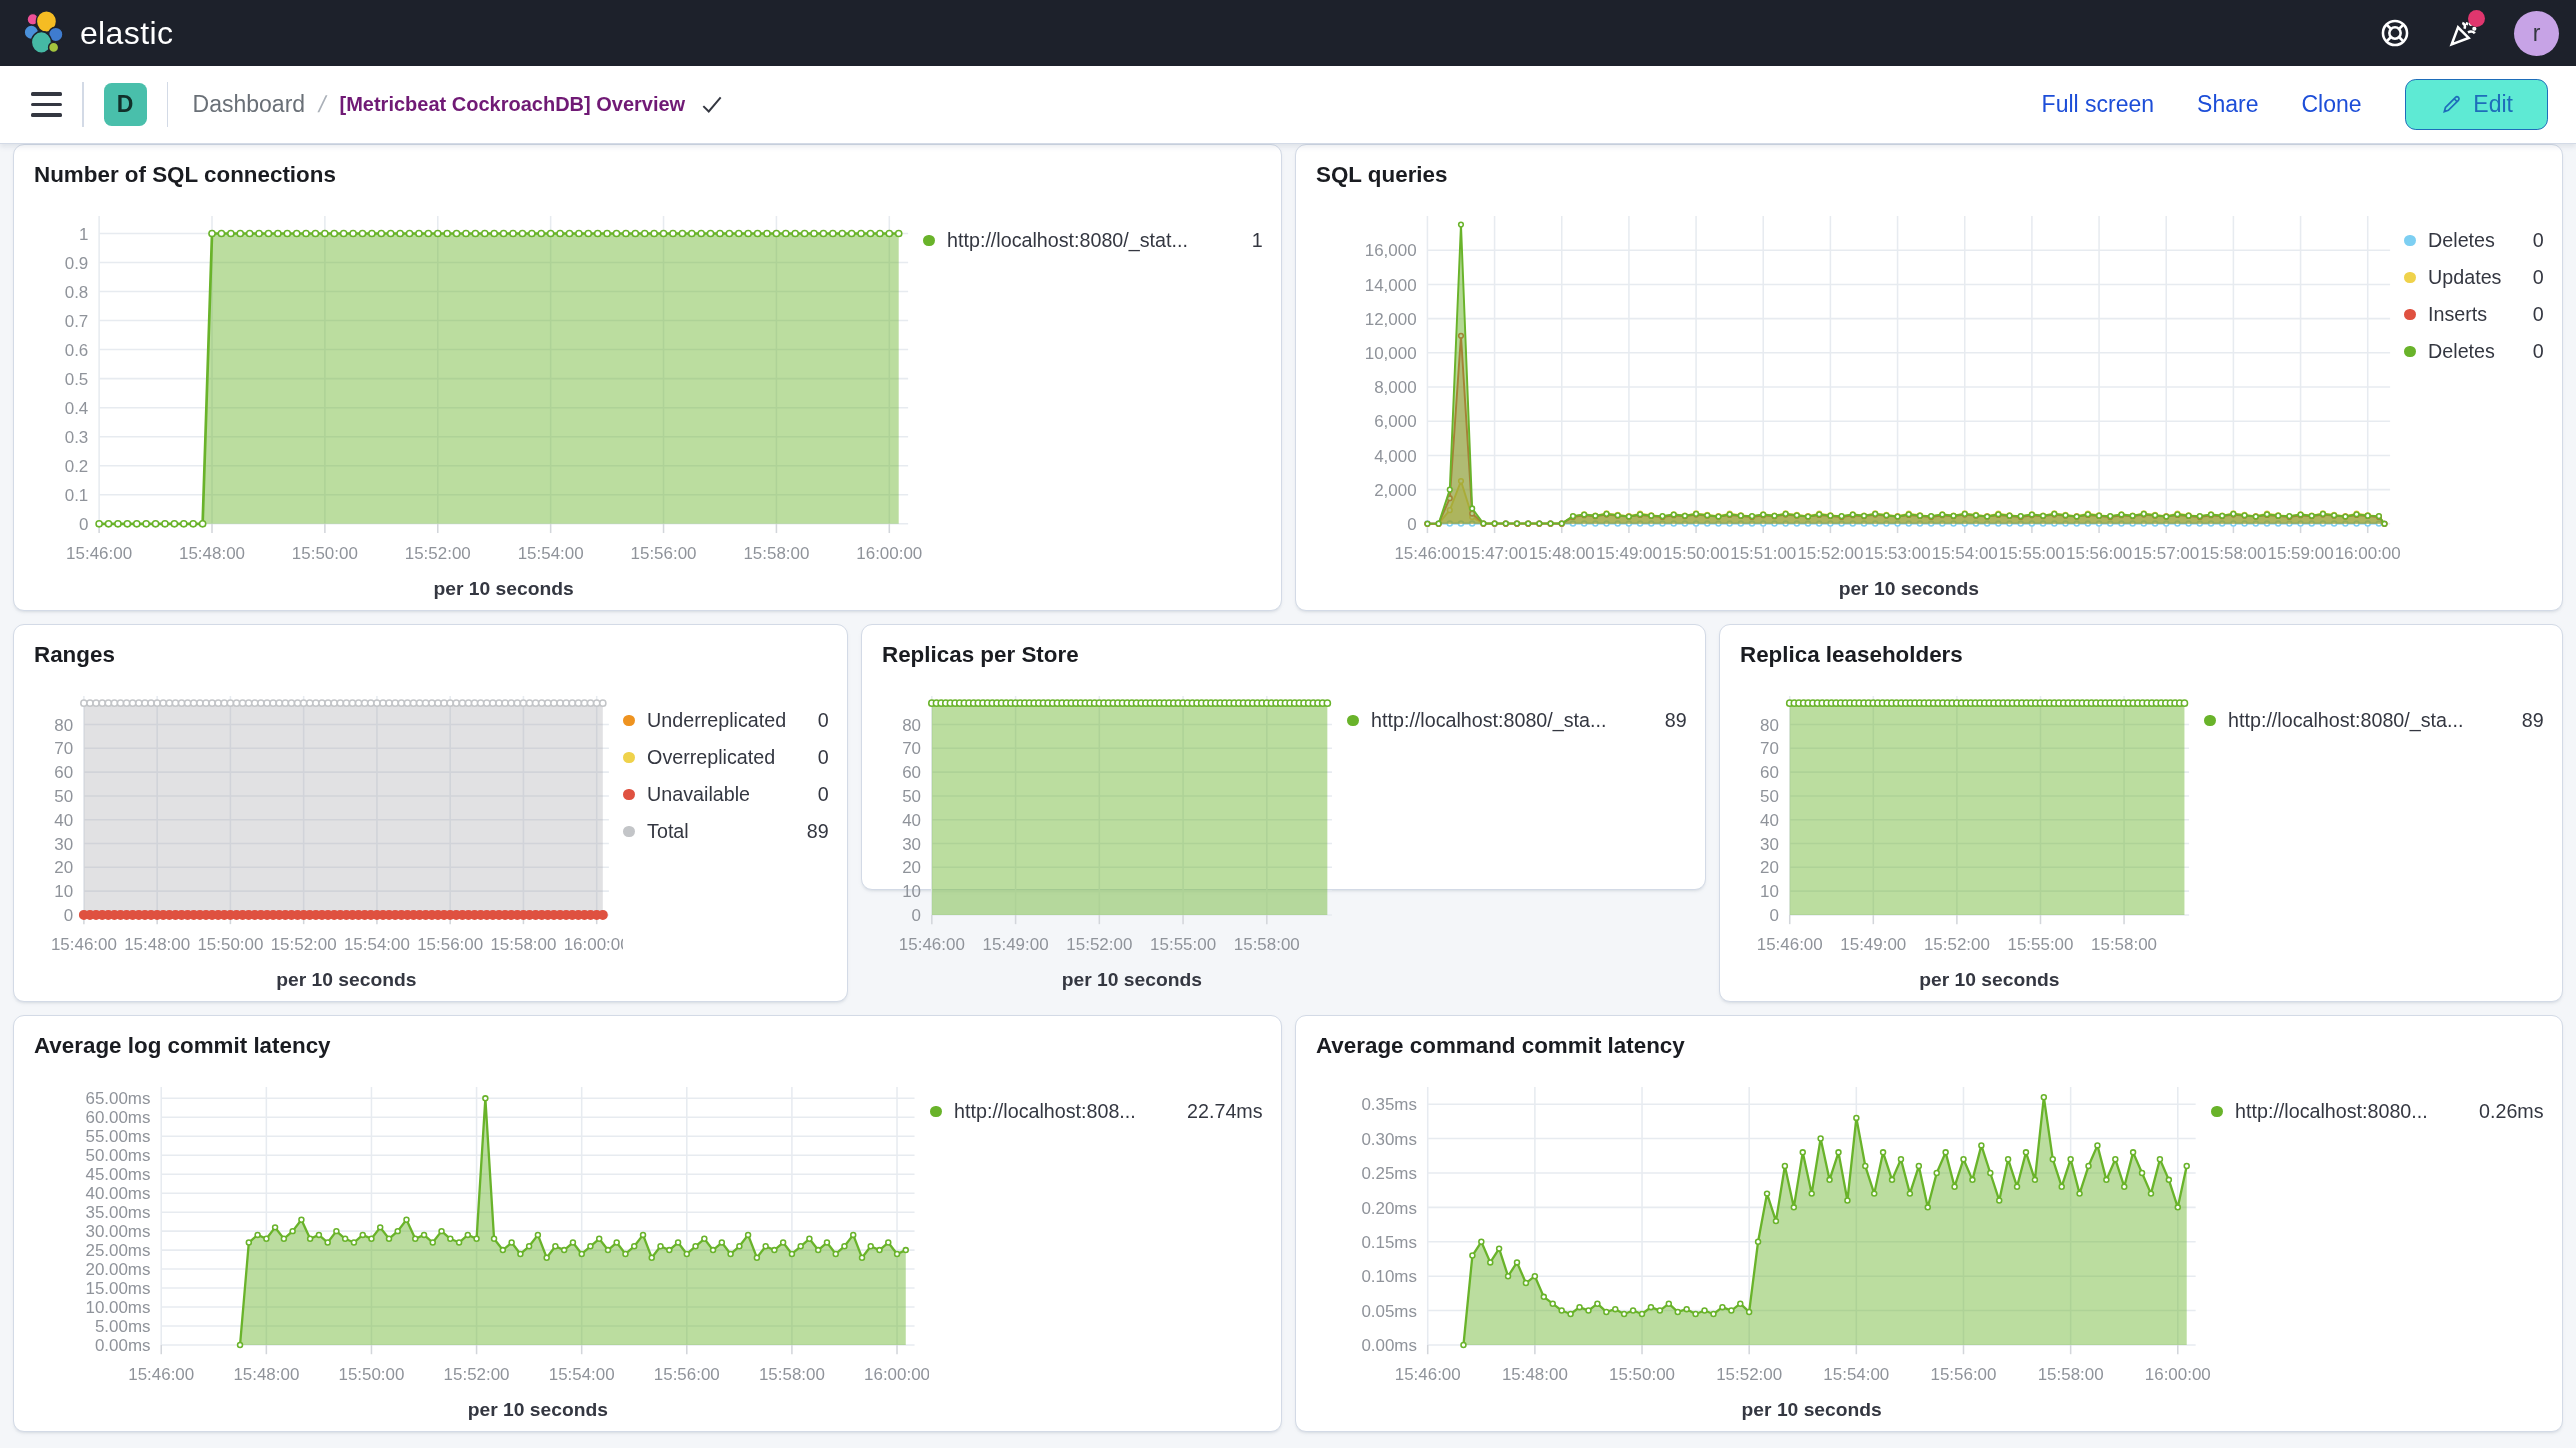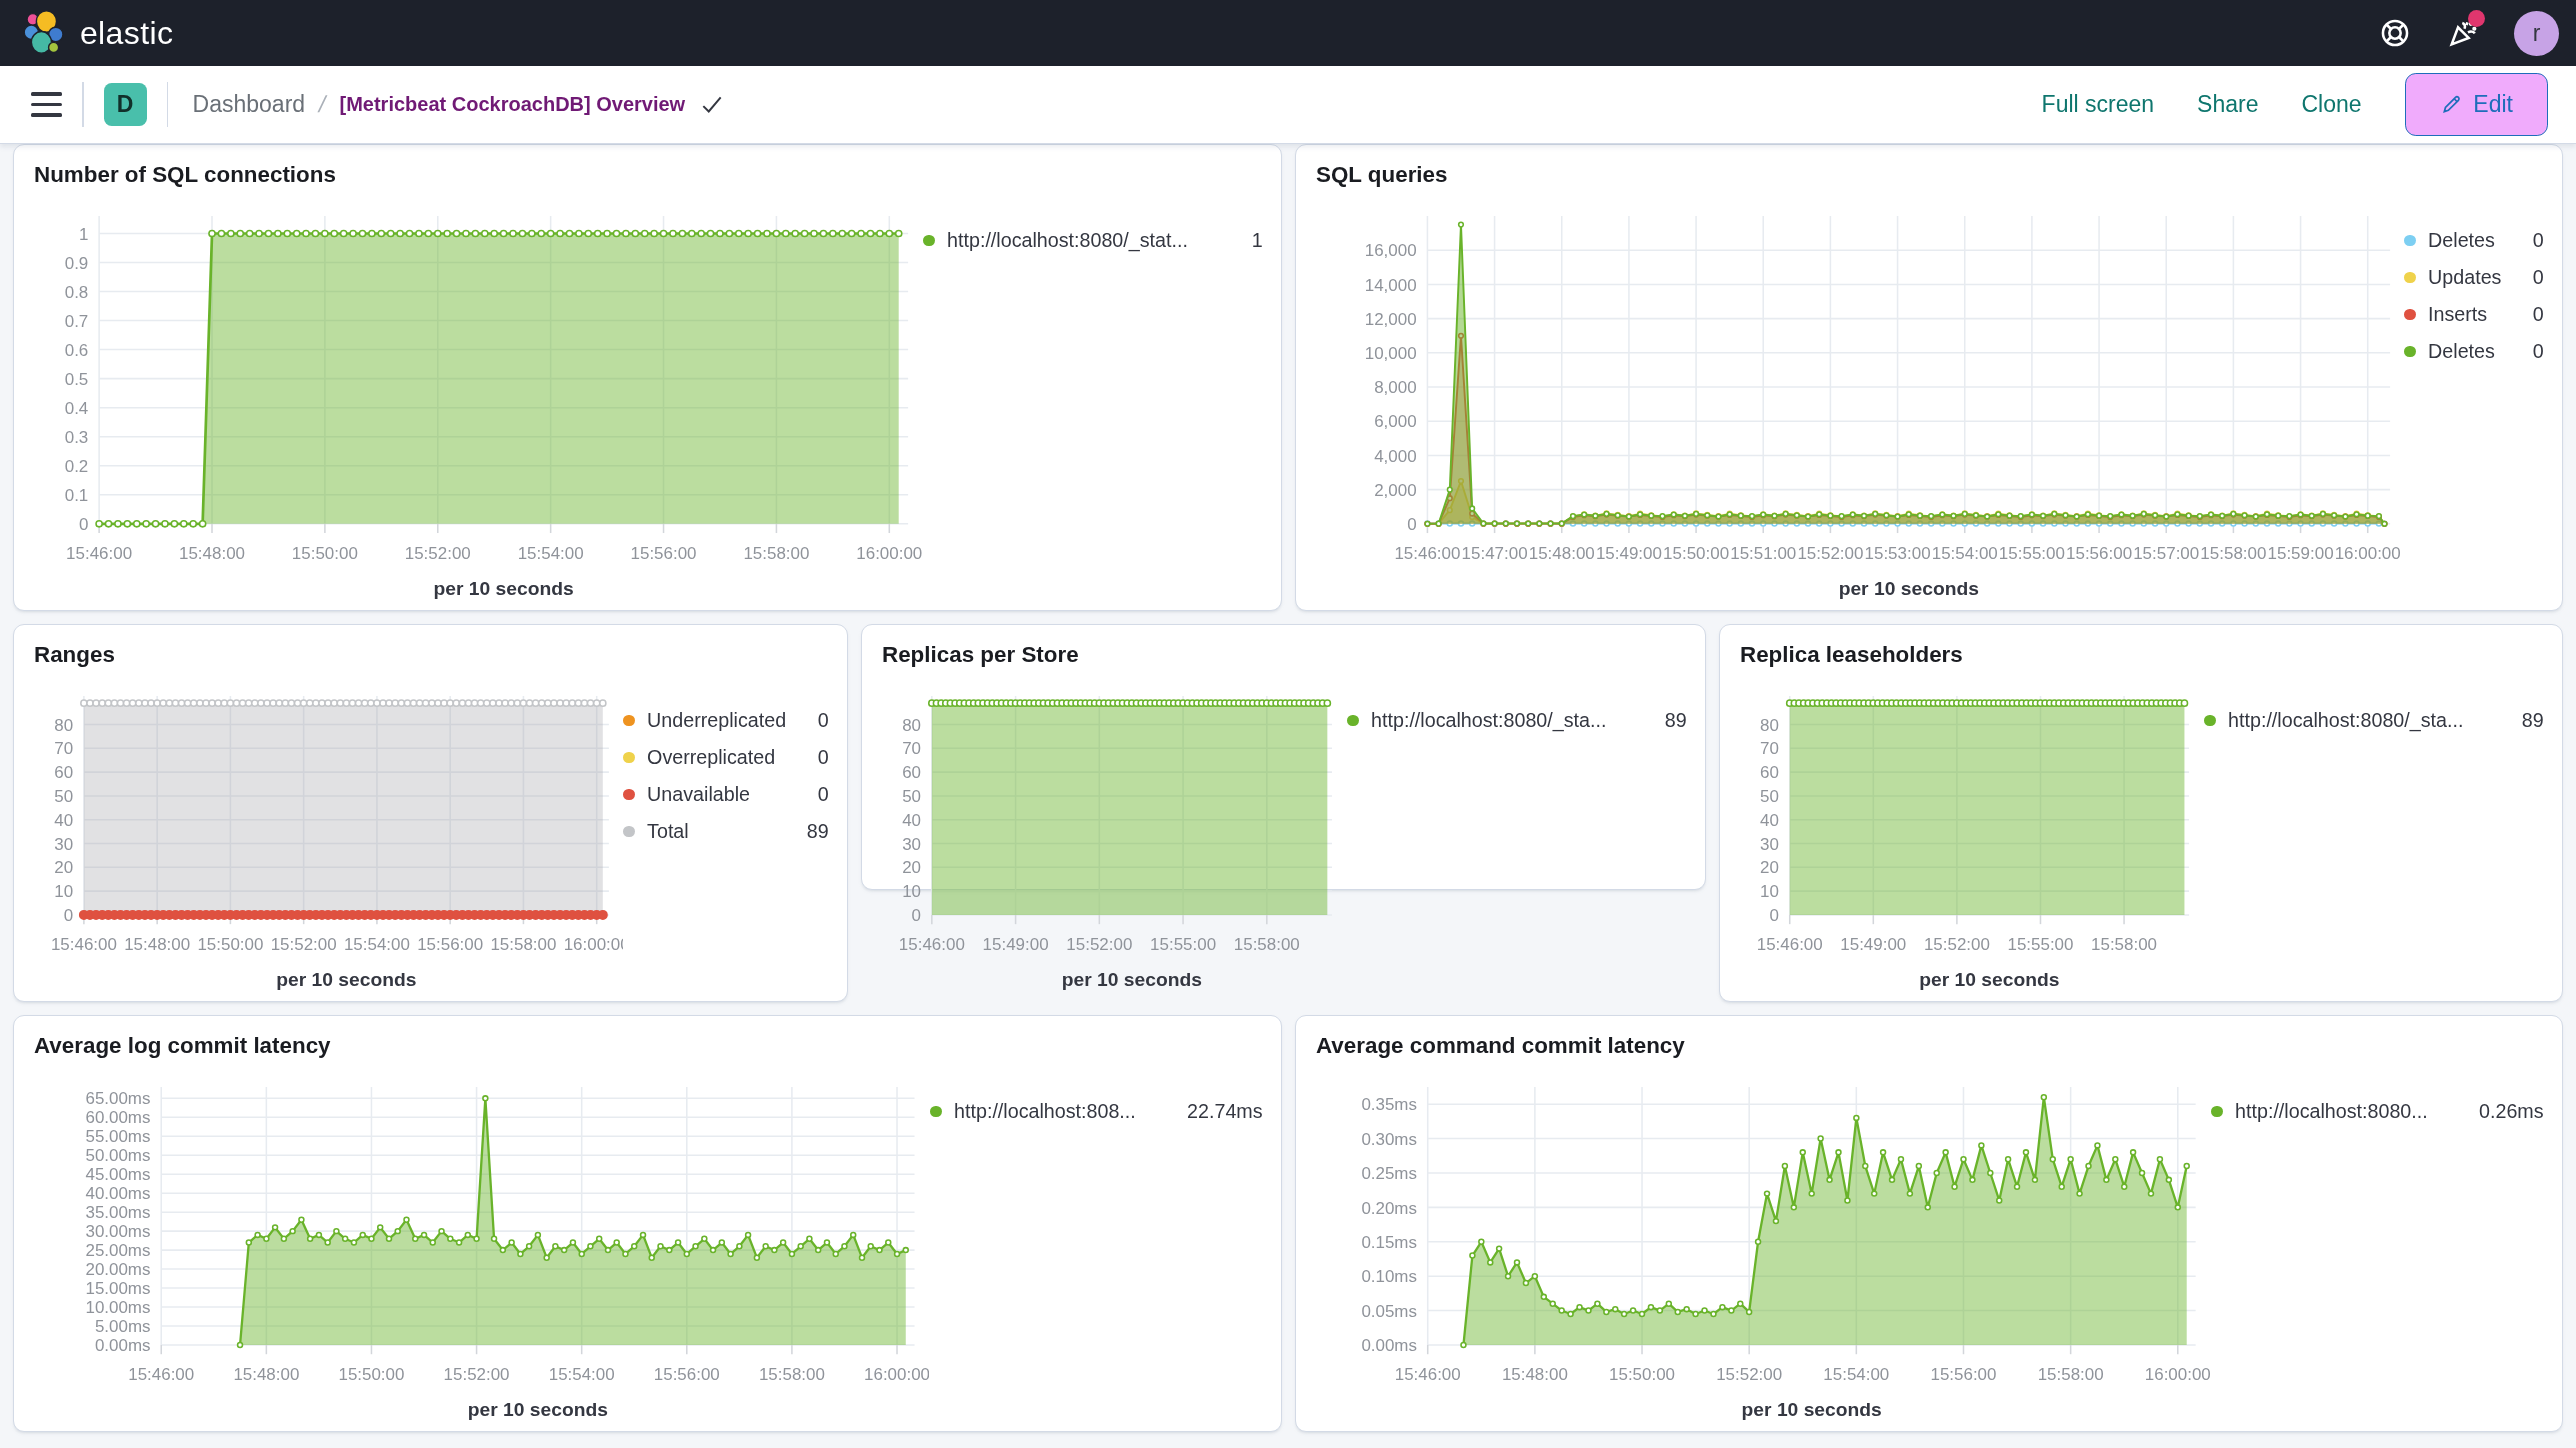--- a/index.html
+++ b/index.html
@@ -25,23 +25,23 @@
   .burger { margin-left:31px; width:31px; display:flex; flex-direction:column; gap:6.2px; cursor:pointer; }
   .burger span { display:block; height:3.9px; background:#343741; border-radius:1.5px; }
   .vdiv { width:1.5px; height:45px; background:#d3dae6; margin:0 20px; }
   .space-badge { width:43px; height:43px; border-radius:7.7px; background:#49bfab; color:#11302a; font-size:23px; font-weight:700;
                  display:flex; align-items:center; justify-content:center; cursor:pointer; }
   .crumbs { display:flex; align-items:center; gap:14px; margin-left:4.6px; }
   .crumb-root { color:#6a7077; font-size:23px; cursor:pointer; }
   .crumb-sep { color:#aab0b8; font-size:23px; transform:skewX(-12deg); }
   .crumb-title { color:#701a75; font-size:20px; font-weight:700; }
   .tbar-actions { margin-left:auto; display:flex; align-items:center; gap:43px; margin-right:28px; }
-  .tlink { color:#0f766e; font-size:23px; cursor:pointer; white-space:nowrap; }
+  .tlink { color:#1d4ed8; font-size:23px; cursor:pointer; white-space:nowrap; }
   .edit-btn { display:flex; align-items:center; gap:10.8px; border:1.5px solid #1e6dba; color:#1e6dba; border-radius:10.8px;
-              height:63px; padding:17px 34px; font-size:23px; background:#f0abfc; cursor:pointer; }
+              height:51px; padding:17px 34px; font-size:23px; background:#5eead4; cursor:pointer; }
 
   
   .panel { position:absolute; background:#ffffff; border:0.8px solid #d3dae6; border-radius:11px;
            box-shadow:0 2.3px 3.1px -1.5px rgba(152,162,179,0.35); }
   .panel-title { position:absolute; left:20px; top:17px; margin:0; font-size:22.4px; font-weight:700; color:#1a1c21; }
   .chart-row { position:absolute; left:7.7px; right:12.3px; top:54px; bottom:9.3px; display:flex; }
   .chart { flex:1; position:relative; }
   .chart svg { position:absolute; left:0; top:0; }
   .legend { padding-top:23px; padding-right:4.6px; }
   .lrow { display:flex; align-items:center; gap:12.3px; padding:7px 1.5px; cursor:pointer; }

